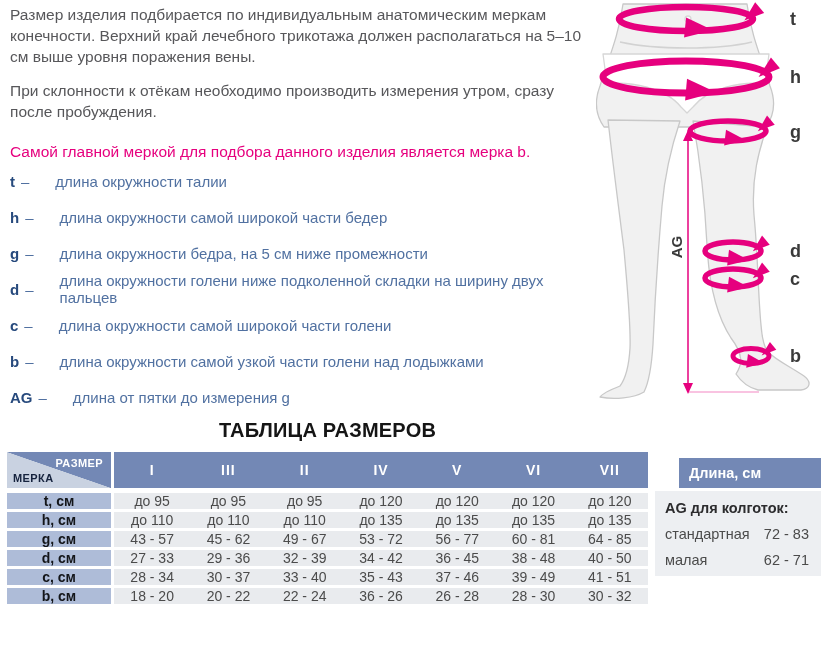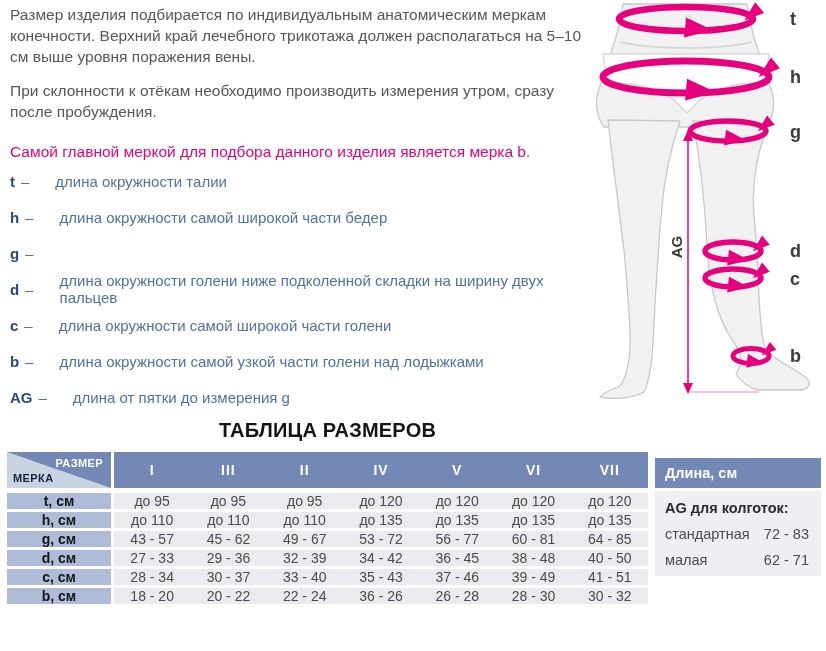--- a/index.html
+++ b/index.html
@@ -38,21 +38,21 @@
       display:flex;align-items:center;justify-content:center;letter-spacing:1px;}
   .t-row{height:14px;margin-top:5px;border-radius:11px;}
   .t-label{background:#aebcd8;margin-right:3px;font-weight:bold;font-size:14px;color:#131519;
            display:flex;align-items:center;justify-content:center;}
   .t-cell{background:#e9ebee;font-size:14px;color:#4b4b4b;
           display:flex;align-items:center;justify-content:center;}
 
   
   .len-panel{position:absolute;left:655px;top:458px;width:166px;}
   .len-header{background:#7388b5;color:#fff;font-weight:bold;font-size:14.5px;
-              height:30px;line-height:30px;padding-left:10px;}
+              height:30px;line-height:30px;padding-left:10px;margin-left:24px;}
   .len-body{background:#edeff2;margin-top:3px;padding:9px 12px 8px 10px;}
   .len-sub{font-size:14.5px;font-weight:bold;color:#2c2c2e;}
   .len-row{display:flex;justify-content:space-between;margin-top:10px;
            font-size:14.5px;color:#4b4b4b;}
 </style>
 </head>
 <body>
 
 <div class="page">
 
@@ -69,20 +69,21 @@
         <span class="m-text">длина окружности талии</span>
       </div>
       <div class="m-row">
         <span class="m-key">h</span>
         <span class="m-sep">–</span>
         <span class="m-text">длина окружности самой широкой части бедер</span>
       </div>
       <div class="m-row">
         <span class="m-key">g</span>
         <span class="m-sep">–</span>
+        <span class="m-text">длина окружности бедра, на 5 см ниже промежности</span>
       </div>
       <div class="m-row">
         <span class="m-key">d</span>
         <span class="m-sep">–</span>
         <span class="m-text">длина окружности голени ниже подколенной складки на ширину двух пальцев</span>
       </div>
       <div class="m-row">
         <span class="m-key">c</span>
         <span class="m-sep">–</span>
         <span class="m-text">длина окружности самой широкой части голени</span>

